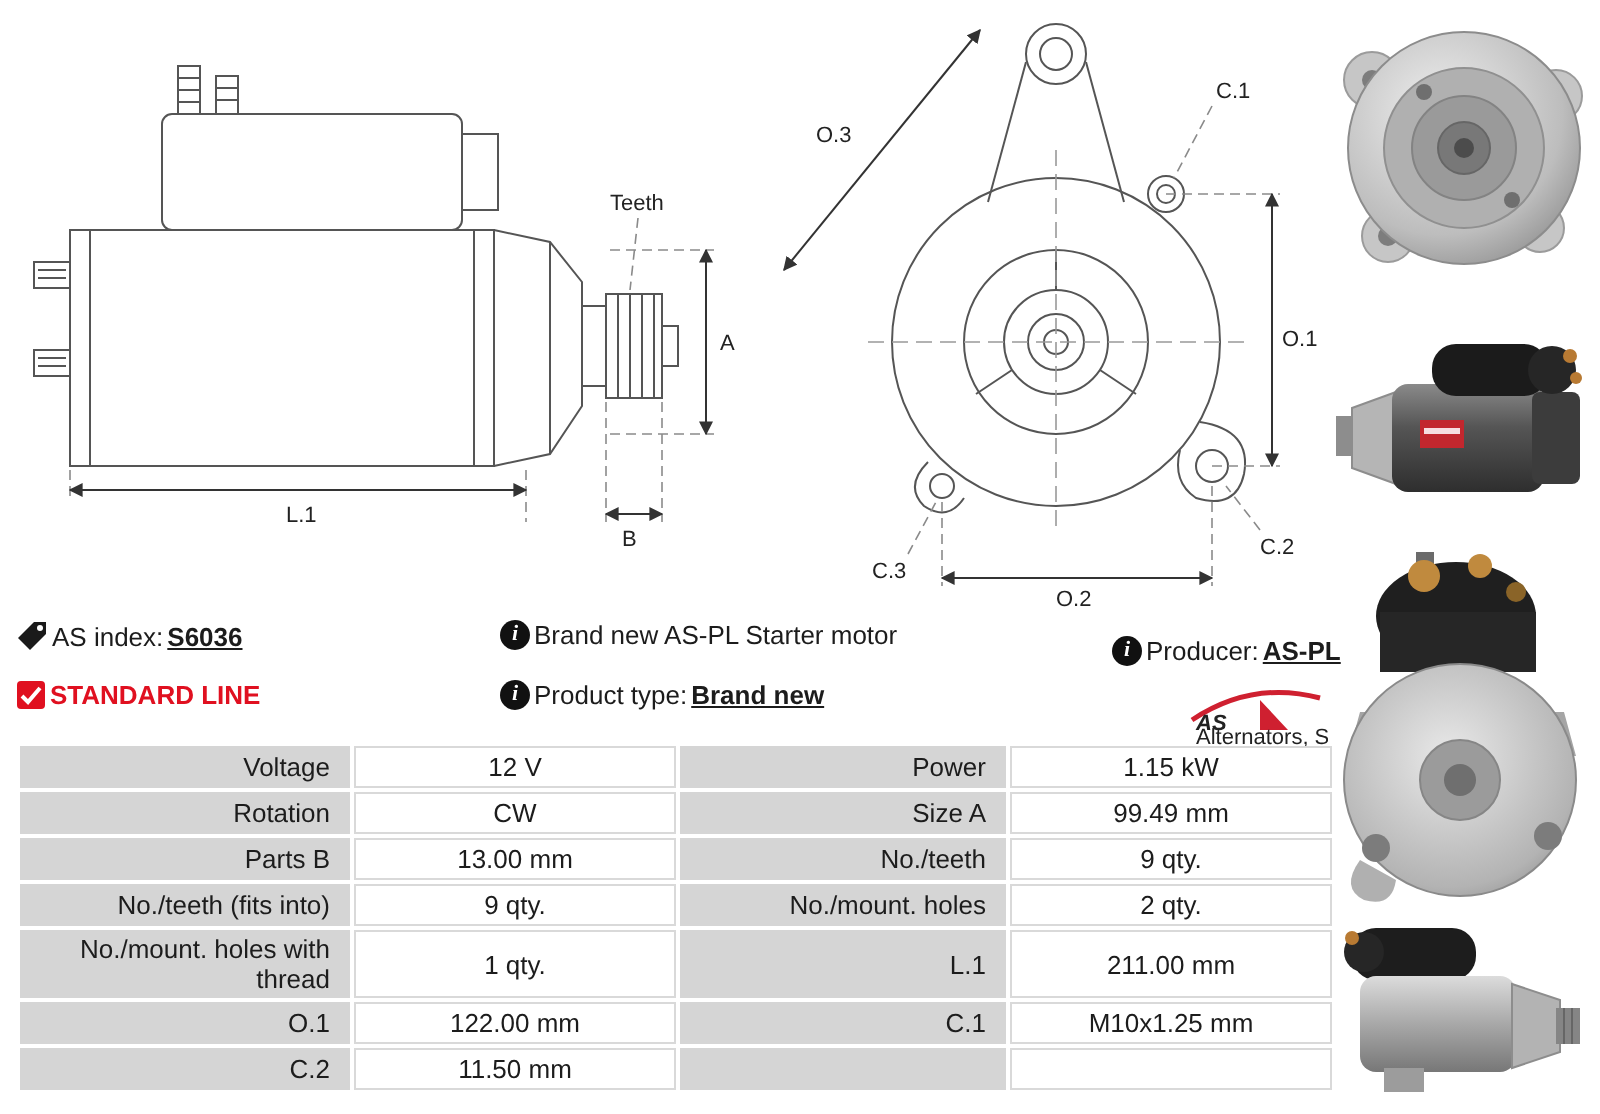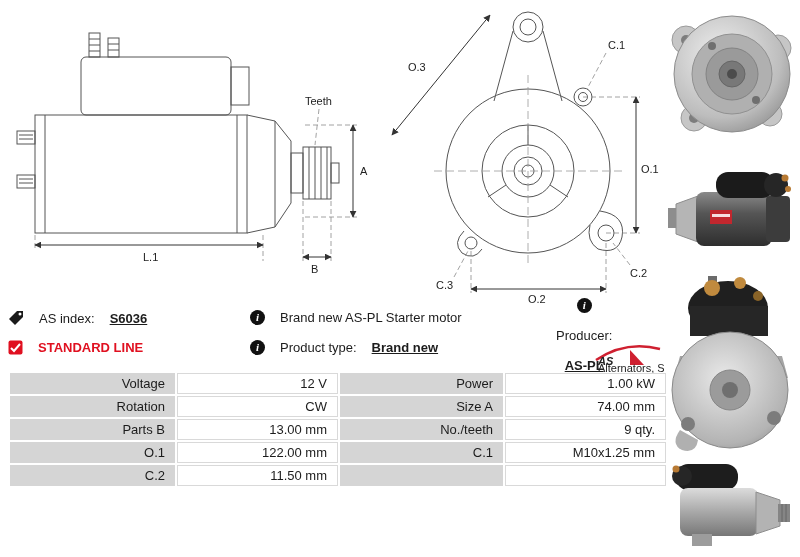--- a/index.html
+++ b/index.html
@@ -11,41 +11,41 @@
   .page { position:relative; width:800px; height:557px; background:#fff; }
   .abs { position:absolute; }
 
   
   svg text { font-family:"Liberation Sans", sans-serif; font-size:11px; fill:#222; }
 
   
   .photo { position:absolute; left:666px; width:134px; }
 
   
-  .info-item { position:absolute; display:flex; align-items:center; gap:15px; font-size:13px; }
+  .info-item { position:absolute; display:flex; align-items:center; gap:2px; font-size:13px; }
   .info-item .lbl { color:#1c1c1c; }
   .info-item .val { font-weight:bold;text-decoration:underline; }
   .red { color:#e01020; font-weight:bold; }
   .info-ic {
     display:inline-block; width:15px; height:15px; border-radius:50%;
     background:#111; color:#fff; text-align:center; line-height:15px;
     font-size:11px; font-weight:bold; font-family:"Liberation Serif", serif; font-style:italic;
     flex:0 0 15px;
   }
   .info-ic::before { content:"i"; }
 
   
   .spec-table {
     position:absolute; left:8px; top:371px; width:656px;
     border-collapse:separate; border-spacing:2px;
     font-size:13px; table-layout:fixed; color:#1c1c1c;
   }
   .spec-table td { height:20px; padding:2px 10px; vertical-align:middle; text-align:right; line-height:15px; }
   td.cell-label { background:#d5d5d5; }
-  td.cell-value { background:#fff; border:1px solid #d9d9d9; }
+  td.cell-value { background:#fff; border:1px solid #d9d9d9;text-align:center; }
 </style>
 </head>
 <body>
 
 <div class="page">
 
   <svg class="abs" style="left:5px; top:5px;" width="370" height="292" viewBox="0 0 370 292">
     <defs>
       <marker id="arS" viewBox="0 0 10 10" refX="9" refY="5" markerWidth="7" markerHeight="7" orient="auto-start-reverse">
         <path d="M0,0 L10,5 L0,10 z" fill="#333"></path>
@@ -262,21 +262,21 @@
     </svg>
     <span class="lbl">AS index:</span>
     <span class="val">S6036</span>
   </div>
 
   <div class="info-item" style="left:250px; top:310px;">
     <span class="info-ic"></span>
     <span class="lbl">Brand new AS-PL Starter motor</span>
   </div>
 
-  <div class="info-item" style="left:556px; top:298px;flex-direction:column;">
+  <div class="info-item" style="left:556px; top:318px;">
     <span class="info-ic"></span>
     <span class="lbl">Producer:</span>
     <span class="val">AS-PL</span>
   </div>
 
   <div class="info-item" style="left:250px; top:340px;">
     <span class="info-ic"></span>
     <span class="lbl">Product type:</span>
     <span class="val">Brand new</span>
   </div>
@@ -303,35 +303,47 @@
       <col style="width:165px">
         <col style="width:161px">
         <col style="width:163px">
         <col style="width:161px">
     </colgroup>
     <tbody>
       <tr>
         <td class="cell-label">Voltage</td>
         <td class="cell-value">12 V</td>
         <td class="cell-label">Power</td>
-        <td class="cell-value">1.00 kW</td>
+        <td class="cell-value">1.15 kW</td>
       </tr>
       <tr>
         <td class="cell-label">Rotation</td>
         <td class="cell-value">CW</td>
         <td class="cell-label">Size A</td>
-        <td class="cell-value">74.00 mm</td>
+        <td class="cell-value">99.49 mm</td>
       </tr>
       <tr>
         <td class="cell-label">Parts B</td>
         <td class="cell-value">13.00 mm</td>
         <td class="cell-label">No./teeth</td>
         <td class="cell-value">9 qty.</td>
       </tr>
       <tr>
+        <td class="cell-label">No./teeth (fits into)</td>
+        <td class="cell-value">9 qty.</td>
+        <td class="cell-label">No./mount. holes</td>
+        <td class="cell-value">2 qty.</td>
+      </tr>
+      <tr>
+        <td class="cell-label">No./mount. holes with thread</td>
+        <td class="cell-value">1 qty.</td>
+        <td class="cell-label">L.1</td>
+        <td class="cell-value">211.00 mm</td>
+      </tr>
+      <tr>
         <td class="cell-label">O.1</td>
         <td class="cell-value">122.00 mm</td>
         <td class="cell-label">C.1</td>
         <td class="cell-value">M10x1.25 mm</td>
       </tr>
       <tr>
         <td class="cell-label">C.2</td>
         <td class="cell-value">11.50 mm</td>
         <td class="cell-label"></td>
         <td class="cell-value"></td>

